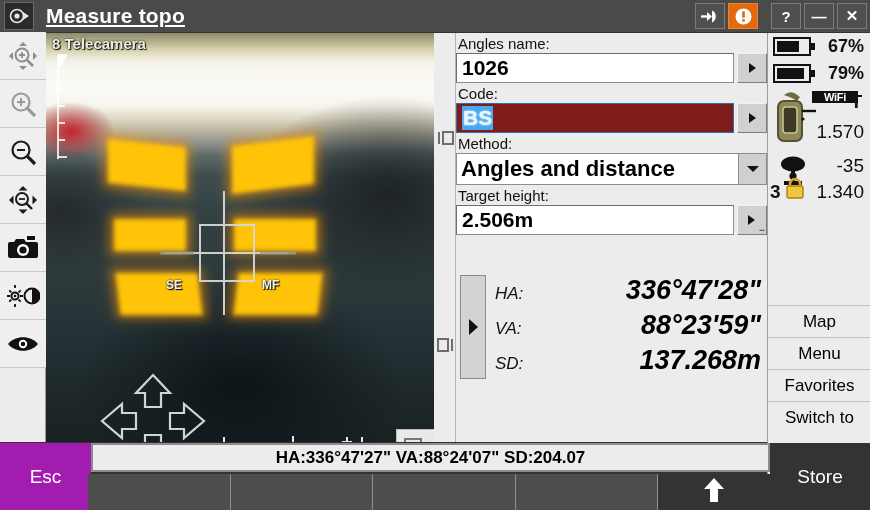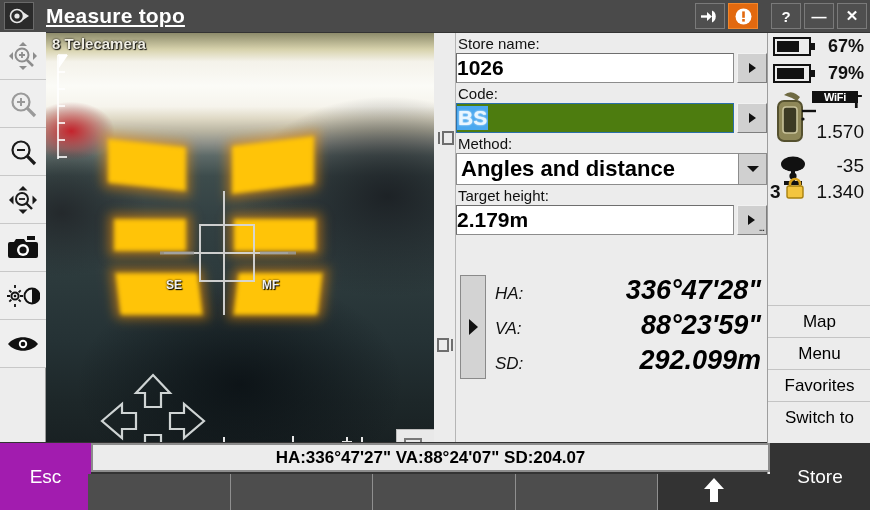--- a/index.html
+++ b/index.html
@@ -135,24 +135,24 @@
   
   #form {
     position:absolute; left:456px; top:33px; width:311px; height:409px;
     background:#ececec;
   }
   .flabel { font-size:15px; color:#111; margin: 2px 0 1px 2px; }
   .frow { position:relative; display:flex; margin-bottom:2px; }
   .finput {
     flex:1; height:30px; background:#ffffff;
     border:1px solid #8c8c8c; border-top-color:#6e6e6e; border-left-color:#6e6e6e;
-    display:flex; align-items:center; 
+    display:flex; align-items:center; padding-left:5px;
     font-size:21px; font-weight:bold; color:#000;
   }
-  .finput.sel { background:#4d7c0f; border-color:#2b6fa8;text-align:right; }
+  .finput.sel { background:#7f1d1d; border-color:#2b6fa8;text-align:right; }
   .finput.sel .seltxt {
     background:#4aa8ef; color:#e9f6ff;
     text-shadow: 0 0 2px #fff;
     padding: 0 1px;
   }
   .fbtn {
     width:30px; height:30px; margin-left:3px;
     background:#d0d0d0; border:1px solid #7e7e7e;
     border-top-color:#f2f2f2; border-left-color:#f2f2f2;
     display:flex; align-items:center; justify-content:center;
@@ -454,21 +454,21 @@
     <div class="strip-ic" style="top:305px;">
       <svg width="17" height="14" viewBox="0 0 17 14">
         <rect x="1" y="1" width="10" height="12" fill="none" stroke="#6e6e6e" stroke-width="2"></rect>
         <path d="M15 1 v12" stroke="#6e6e6e" stroke-width="2"></path>
       </svg>
     </div>
   </div>
 
   <div id="form">
 
-    <div class="flabel">Store name:</div>
+    <div class="flabel">Angles name:</div>
     <div class="frow">
       <div class="finput">1026</div>
       <div class="fbtn">
         <svg width="12" height="14" viewBox="0 0 12 14">
             <path d="M3 2 l7 5 l-7 5 z" fill="#111"></path>
           </svg>
       </div>
     </div>
 
     <div class="flabel">Code:</div>
@@ -490,21 +490,21 @@
         <span class="arrowbox">
           <svg width="14" height="10" viewBox="0 0 14 10">
               <path d="M1 2 l6 6 l6 -6 z" fill="#111"></path>
             </svg>
         </span>
       </div>
     </div>
 
     <div class="flabel">Target height:</div>
     <div class="frow">
-      <div class="finput">2.179m</div>
+      <div class="finput">2.506m</div>
       <div class="fbtn">
         <svg width="12" height="14" viewBox="0 0 12 14">
             <path d="M2 2 l7 5 l-7 5 z" fill="#111"></path>
           </svg>
         <span class="dots">...</span>
       </div>
     </div>
 
     <div id="measure">
       <div id="meas-handle">
@@ -516,21 +516,21 @@
         <div class="mrow">
           <span class="mkey">HA:</span>
           <span class="mval">336°47'28"</span>
         </div>
         <div class="mrow">
           <span class="mkey">VA:</span>
           <span class="mval">88°23'59"</span>
         </div>
         <div class="mrow">
           <span class="mkey">SD:</span>
-          <span class="mval">292.099m</span>
+          <span class="mval">137.268m</span>
         </div>
       </div>
     </div>
   </div>
 
   <div id="rightpanel">
 
     <div class="batrow">
       <svg width="44" height="19" viewBox="0 0 44 19">
         <rect x="1" y="1" width="36" height="17" fill="none" stroke="#111" stroke-width="2"></rect>

